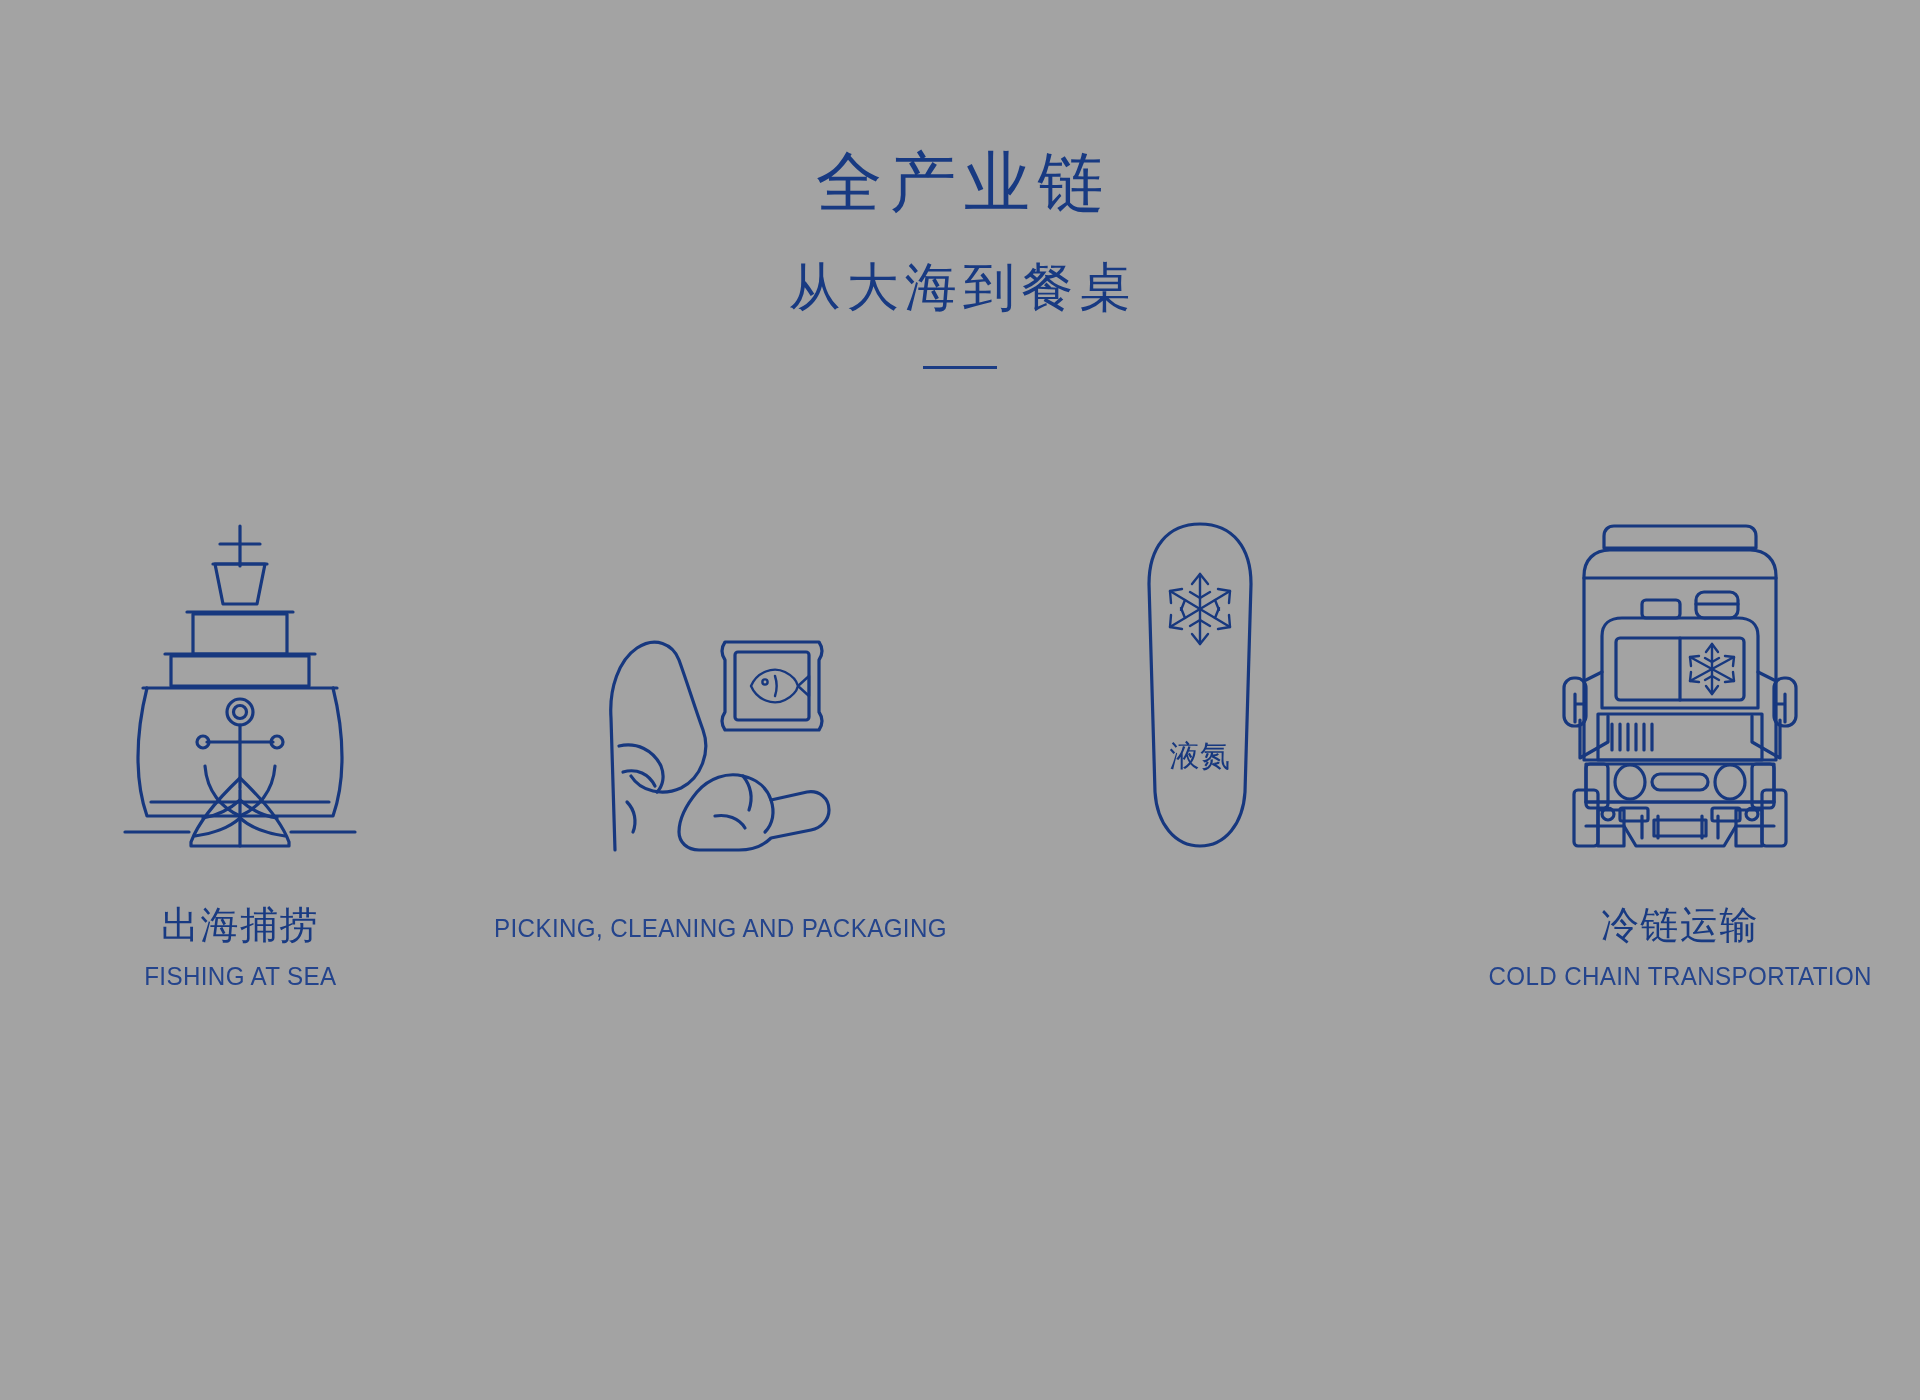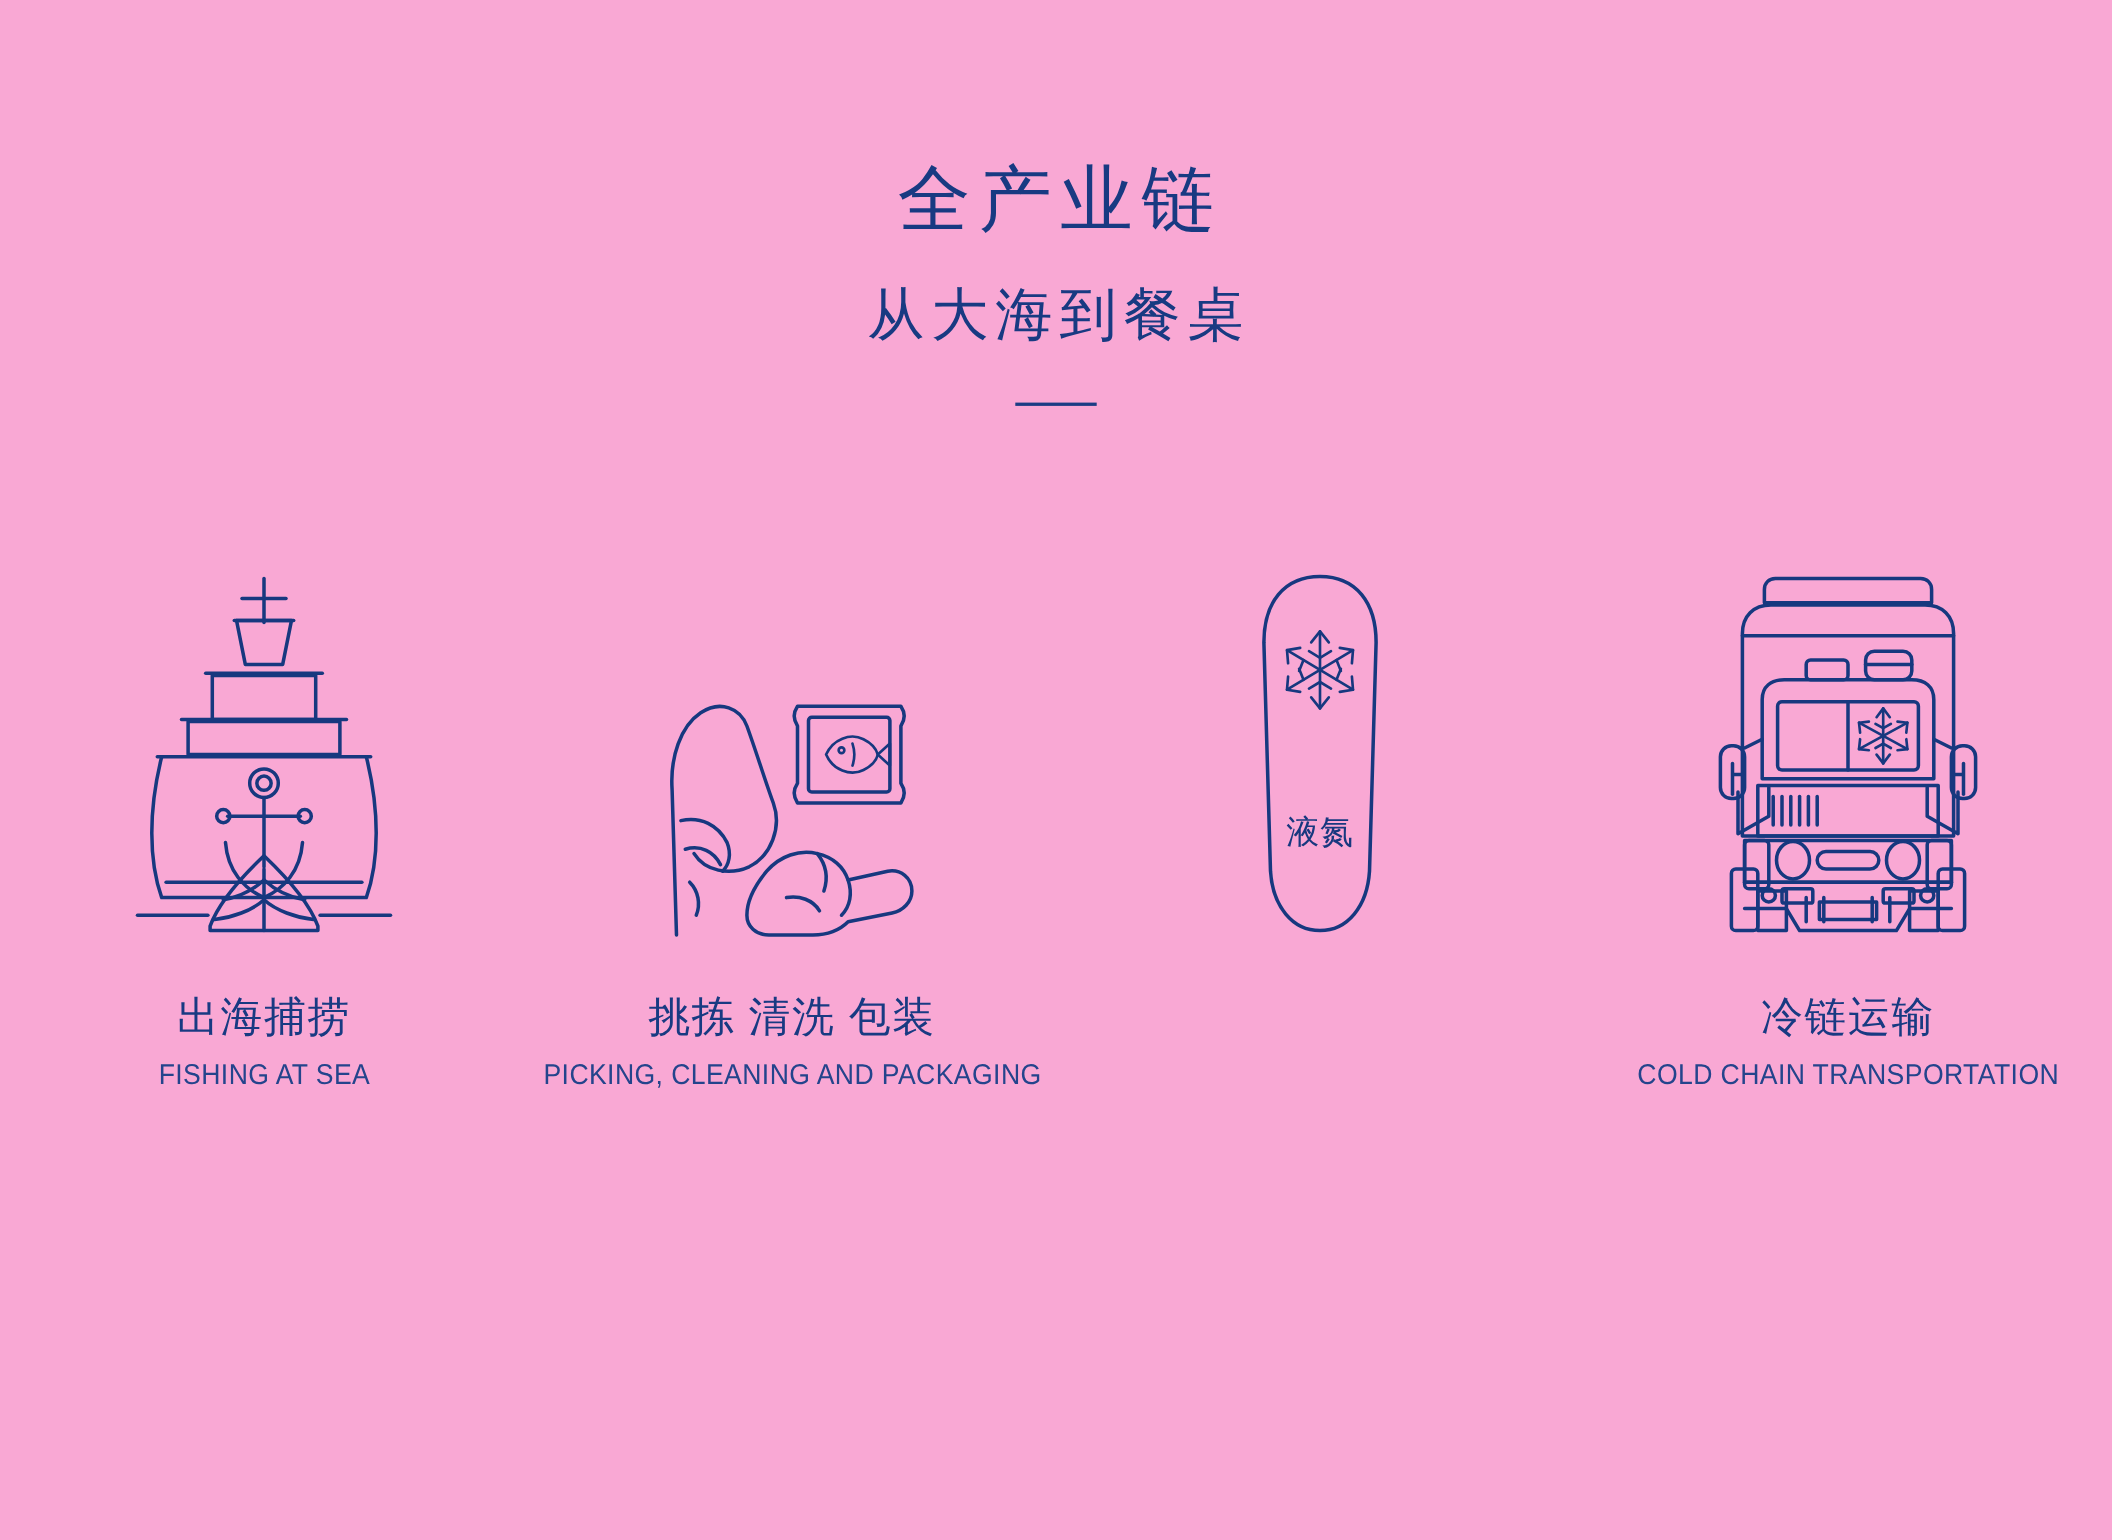--- a/index.html
+++ b/index.html
@@ -14,21 +14,21 @@
   body {
     background: #45b8dd;
     font-family: "Liberation Sans", "DejaVu Sans", sans-serif;
     color: #1a3a7e;
   }
 
   .page {
     position: relative;
     width: 1920px;
     height: 1400px;
-    background: #f9a8d4;
+    background: #a3a3a3;
   }
 
   
   .header {
     position: absolute;
     top: 150px;
     left: 0;
     width: 1920px;
     text-align: center;
   }
@@ -232,21 +232,20 @@
 
             <path d="M176 166 C182 152 198 146 210 152 C218 156 222 162 223 166
                      C222 170 218 176 210 180 C198 186 182 180 176 166 Z"></path>
             <path d="M223 166 L234 156 L234 176 Z"></path>
             <circle cx="190" cy="162" r="2.6"></circle>
             <path d="M200 156 C202 162 202 170 200 176"></path>
           </g>
         </svg>
       </div>
       <div class="labels">
-        <div class="label-cn">挑拣 清洗 包装</div>
         <div class="label-en">PICKING, CLEANING AND PACKAGING</div>
       </div>
     </div>
 
     <div class="column">
       <div class="icon-wrap">
         <svg width="130" height="330" viewBox="0 0 130 330">
           <g class="stroke-group">
 
             <path d="M65 4 C98 4 116 28 116 64 L110 272 C108 304 90 326 65 326

